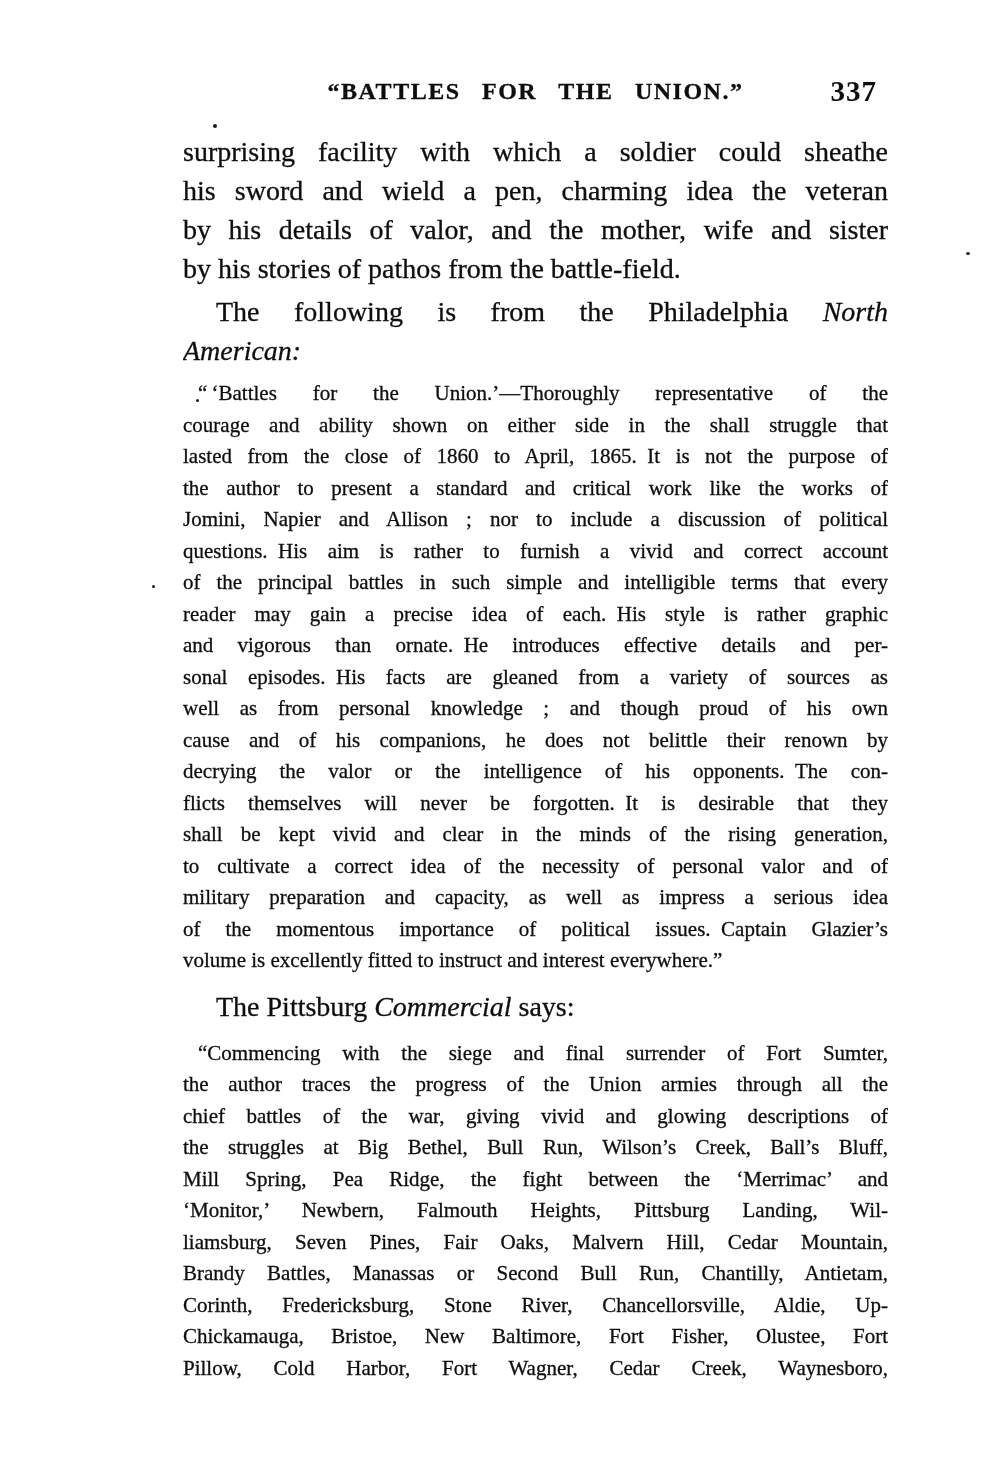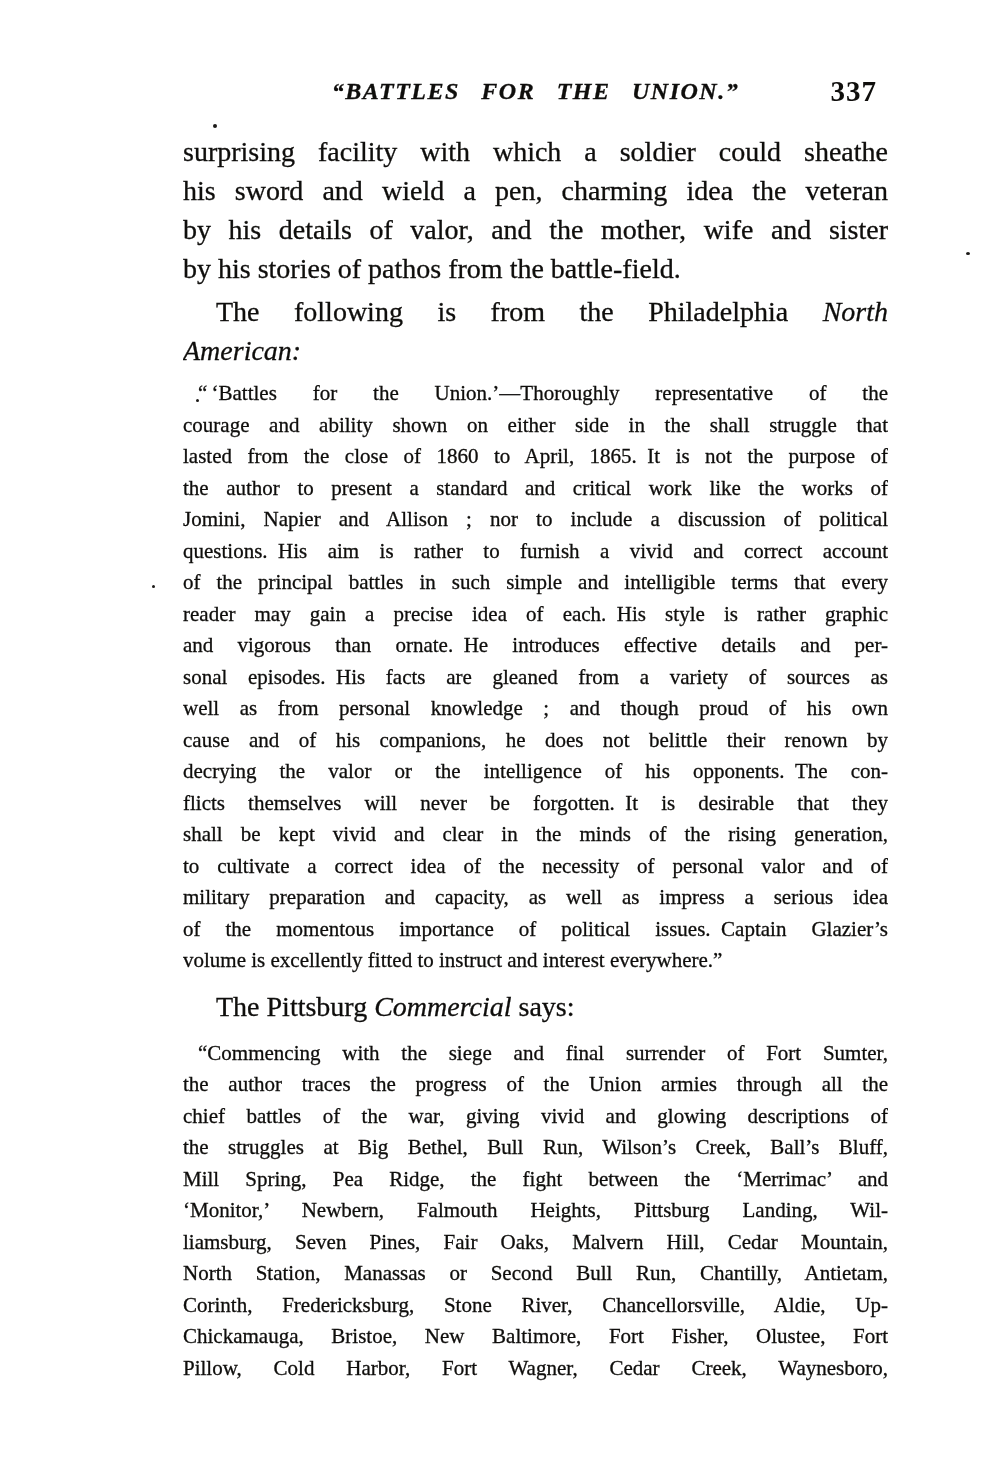--- a/index.html
+++ b/index.html
@@ -24,21 +24,20 @@
     position: relative;
     padding: 74px 112px 0 183px; 
   }
   
   .running-header {
     position: relative;
     height: 34px;
   }
   .header-title {
     text-align: center;
-    font-style: italic;
     font-weight: 700;
     font-size: 24px;
     line-height: 34px;
     letter-spacing: 1.5px;
     word-spacing: 14px;
     -webkit-text-stroke: 0.3px var(--ink);
   }
   .page-number {
     position: absolute;
     right: 11px;
@@ -126,21 +125,21 @@
           <div class="line indent">The Pittsburg <i>Commercial</i> says:</div>
         </div>
         <div class="para quote q-commercial">
           <div class="line just indent">“Commencing with the siege and final surrender of Fort Sumter,</div>
           <div class="line just">the author traces the progress of the Union armies through all the</div>
           <div class="line just">chief battles of the war, giving vivid and glowing descriptions of</div>
           <div class="line just">the struggles at Big Bethel, Bull Run, Wilson’s Creek, Ball’s Bluff,</div>
           <div class="line just">Mill Spring, Pea Ridge, the fight between the ‘Merrimac’ and</div>
           <div class="line just">‘Monitor,’ Newbern, Falmouth Heights, Pittsburg Landing, Wil-</div>
           <div class="line just">liamsburg, Seven Pines, Fair Oaks, Malvern Hill, Cedar Mountain,</div>
-          <div class="line just">North Station, Manassas or Second Bull Run, Chantilly, Antietam,</div>
+          <div class="line just">Brandy Battles, Manassas or Second Bull Run, Chantilly, Antietam,</div>
           <div class="line just">Corinth, Fredericksburg, Stone River, Chancellorsville, Aldie, Up-</div>
           <div class="line just">Chickamauga, Bristoe, New Baltimore, Fort Fisher, Olustee, Fort</div>
           <div class="line just">Pillow, Cold Harbor, Fort Wagner, Cedar Creek, Waynesboro,</div>
         </div>
       </div>
   </div>
 <div class="speck" style="left: 213px; top: 124px; width: 4px; height: 4px;"></div>
     <div class="speck" style="left: 196px; top: 399px; width: 3px; height: 3px;"></div>
     <div class="speck" style="left: 966px; top: 252px; width: 4px; height: 3px;"></div>
     <div class="speck" style="left: 152px; top: 585px; width: 3px; height: 3px;"></div>

